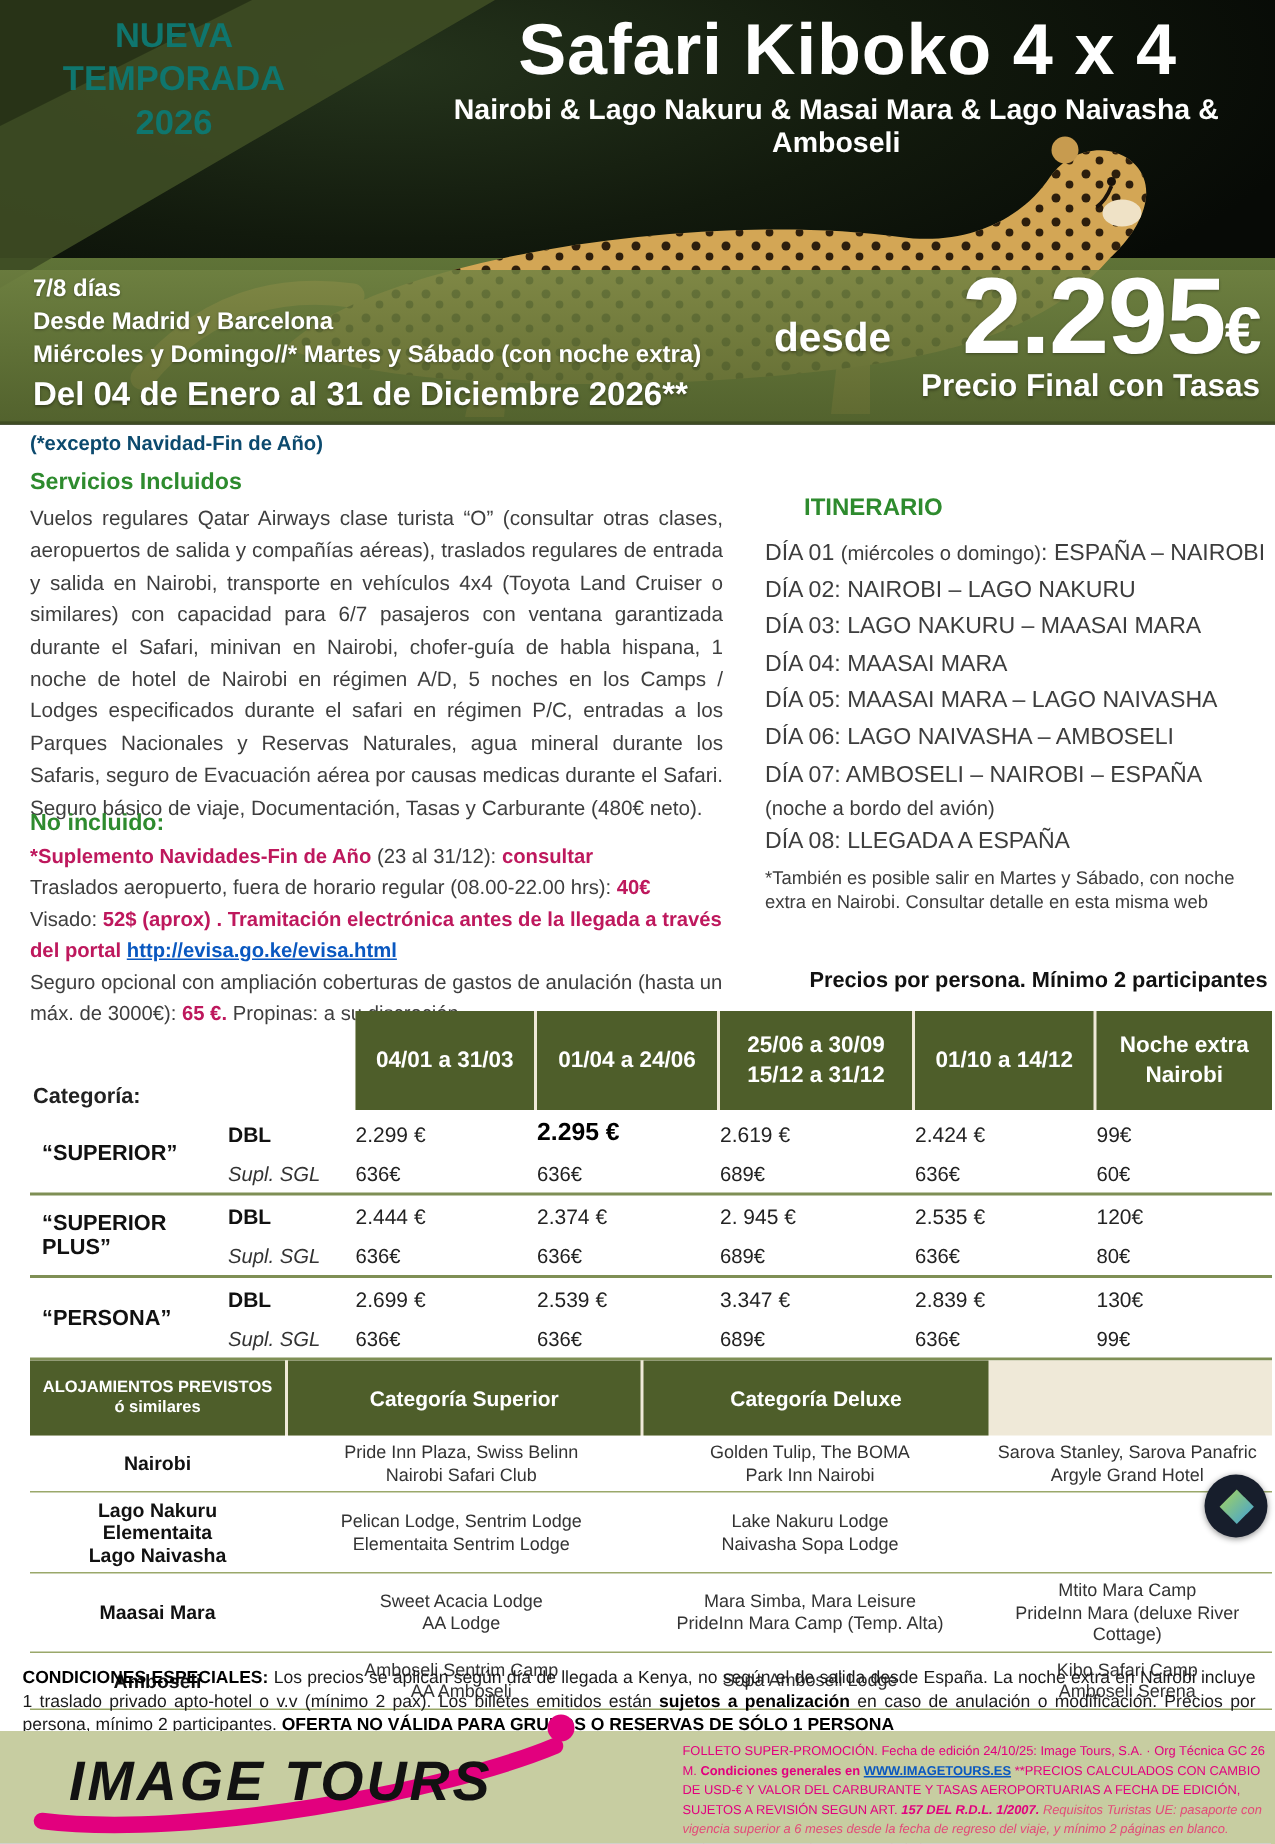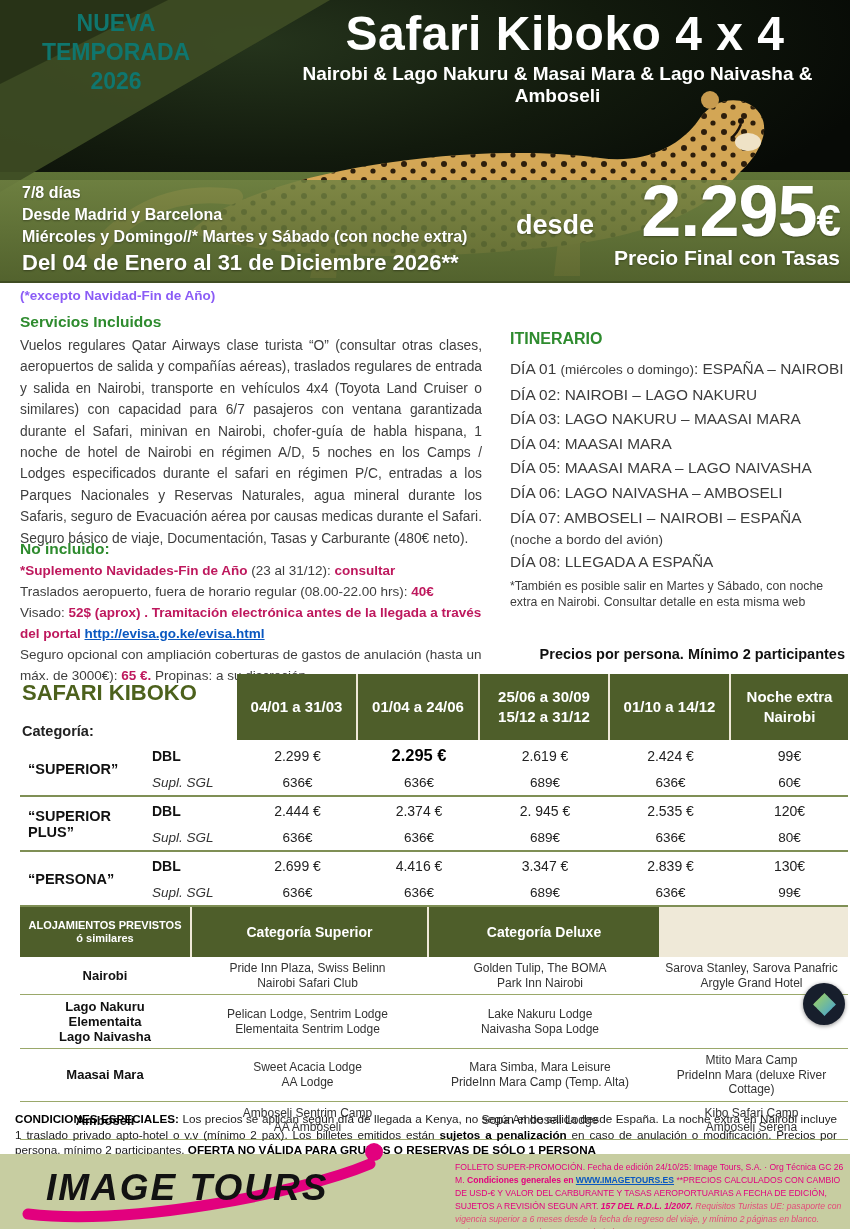--- a/index.html
+++ b/index.html
@@ -21,47 +21,47 @@
   .bl1 { left:22px; top:4px;  font-size:16px; font-weight:bold; }
   .bl2 { left:22px; top:26px; font-size:16px; font-weight:bold; }
   .bl3 { left:22px; top:48px; font-size:16px; font-weight:bold; }
   .bl4 { left:22px; top:70px; font-size:22px; font-weight:bold; }
   .from-label { left:516px; top:30px; font-size:27px; font-weight:bold; }
   .big-price { right:10px; top:-10px; font-size:72px; font-weight:bold; letter-spacing:-1px; }
   .big-price .cur { font-size:44px; }
   .price-note { right:10px; top:66px; font-size:21px; font-weight:bold; }
 
   
-  .exc-note { position:absolute; top:288px; left:20px; font-size:13.5px; font-weight:bold; color:#8b5cf6; }
+  .exc-note { position:absolute; top:288px; left:20px; font-size:13.5px; font-weight:bold; color:#0c4a6e; }
   .g-head { position:absolute; font-size:15.5px; font-weight:bold; color:#2e8b2e; }
   .svc-head { top:313px; left:20px; }
   .svc-body { position:absolute; top:335px; left:20px; width:462px; font-size:13.8px; line-height:21.4px; text-align:justify; color:#3e3e3e; }
   .ninc-head { top:540px; left:20px; }
   .ninc-body { position:absolute; top:560px; left:20px; width:465px; font-size:13.5px; line-height:21px; color:#3e3e3e; }
   .b { font-weight:bold; color:#be185d; }
   .ninc-body a { color:#0a58c0; font-weight:bold; }
 
-  .itin-head { top:330px; left:510px; font-size:16px; }
+  .itin-head { top:330px; left:536px; font-size:16px; }
   .itin { position:absolute; top:357px; left:510px; width:340px; font-size:15.4px; line-height:24.6px; color:#3d3d3d; }
   .itin .small-inline { font-size:13.5px; }
   .itin .note-line { font-size:13.5px; line-height:20px; }
   .itin .footnote { font-size:12.3px; line-height:16.5px; margin-top:3px; }
 
   
   .ppp-note { position:absolute; top:646px; right:5px; width:420px; text-align:right; font-size:14.5px; font-weight:bold; color:#111; }
   .product-name { position:absolute; top:680px; left:22px; font-size:22px; font-weight:bold; color:#4c611c; }
   .category-label { position:absolute; top:723px; left:22px; font-size:14.5px; font-weight:bold; color:#222; }
   .ptable-head { position:absolute; top:674px; left:237px; width:611px; height:66px; display:grid; grid-template-columns:119px 120px 128px 119px 117px; gap:2px; background:#efe9d8; }
   .th { background:#4e5e2a; color:#fff; font-weight:bold; font-size:15px; display:flex; align-items:center; justify-content:center; text-align:center; white-space:pre-line; line-height:20px; }
   .prows { position:absolute; top:742px; left:20px; width:828px; }
   .pgroup { display:grid; grid-template-columns:118px 99px 121px 122px 130px 121px 117px; grid-template-rows:27px 26px; align-items:center; border-bottom:2px solid #7f8f55; padding:0; }
   .pname { grid-row:1/3; font-weight:bold; font-size:14.5px; color:#111; padding-left:8px; }
   .plabel  { font-weight:bold; font-size:14px; color:#111; padding-left:14px; }
   .plabel2 { font-size:13.5px; color:#333; padding-left:14px;font-style:italic; }
-  .pv { text-align:center; font-size:14px; color:#222; }
+  .pv { text-align:left; font-size:14px; color:#222; }
   .pv.sglv { font-size:13.5px; }
   .pv.hl { font-size:16.5px; font-weight:bold; color:#000; }
 
   
   .hotels { position:absolute; top:907px; left:20px; width:828px; }
   .h-head { display:grid; grid-template-columns:170px 235px 230px 193px; gap:2px; background:#efe9d8; height:50px; }
   .h-head .th { font-size:14px; }
   .h-head .th.small { font-size:11px; line-height:13px; flex-direction:column; }
   .h-row { display:grid; grid-template-columns:170px 235px 230px 193px; border-bottom:1.5px solid #9aa86a; align-items:center; }
   .h-cell { text-align:center; font-size:12px; line-height:14.5px; color:#333; white-space:pre-line; padding:4px 4px; }
@@ -162,21 +162,20 @@
     <div>DÍA 04: MAASAI MARA</div>
     <div>DÍA 05: MAASAI MARA – LAGO NAIVASHA</div>
     <div>DÍA 06: LAGO NAIVASHA – AMBOSELI</div>
     <div>DÍA 07: AMBOSELI – NAIROBI – ESPAÑA</div>
     <div class="note-line">(noche a bordo del avión)</div>
     <div>DÍA 08: LLEGADA A ESPAÑA</div>
     <div class="footnote">*También es posible salir en Martes y Sábado, con noche extra en Nairobi. Consultar detalle en esta misma web</div>
   </div>
 
   <div class="ppp-note">Precios por persona. Mínimo 2 participantes</div>
-  <div class="product-name">SAFARI KIBOKO</div>
   <div class="category-label">Categoría:</div>
 
   <div class="ptable-head">
     <div class="th">04/01 a 31/03</div>
     <div class="th">01/04 a 24/06</div>
     <div class="th">25/06 a 30/09
 15/12 a 31/12</div>
     <div class="th">01/10 a 14/12</div>
     <div class="th">Noche extra
 Nairobi</div>
@@ -210,21 +209,21 @@
       <div class="pv sglv">636€</div>
       <div class="pv sglv">636€</div>
       <div class="pv sglv">689€</div>
       <div class="pv sglv">636€</div>
       <div class="pv sglv">80€</div>
     </div>
     <div class="pgroup">
       <div class="pname">“PERSONA”</div>
       <div class="plabel">DBL</div>
       <div class="pv">2.699 €</div>
-      <div class="pv">4.416 €</div>
+      <div class="pv">2.539 €</div>
       <div class="pv">3.347 €</div>
       <div class="pv">2.839 €</div>
       <div class="pv">130€</div>
       <div class="plabel2">Supl. SGL</div>
       <div class="pv sglv">636€</div>
       <div class="pv sglv">636€</div>
       <div class="pv sglv">689€</div>
       <div class="pv sglv">636€</div>
       <div class="pv sglv">99€</div>
     </div>

